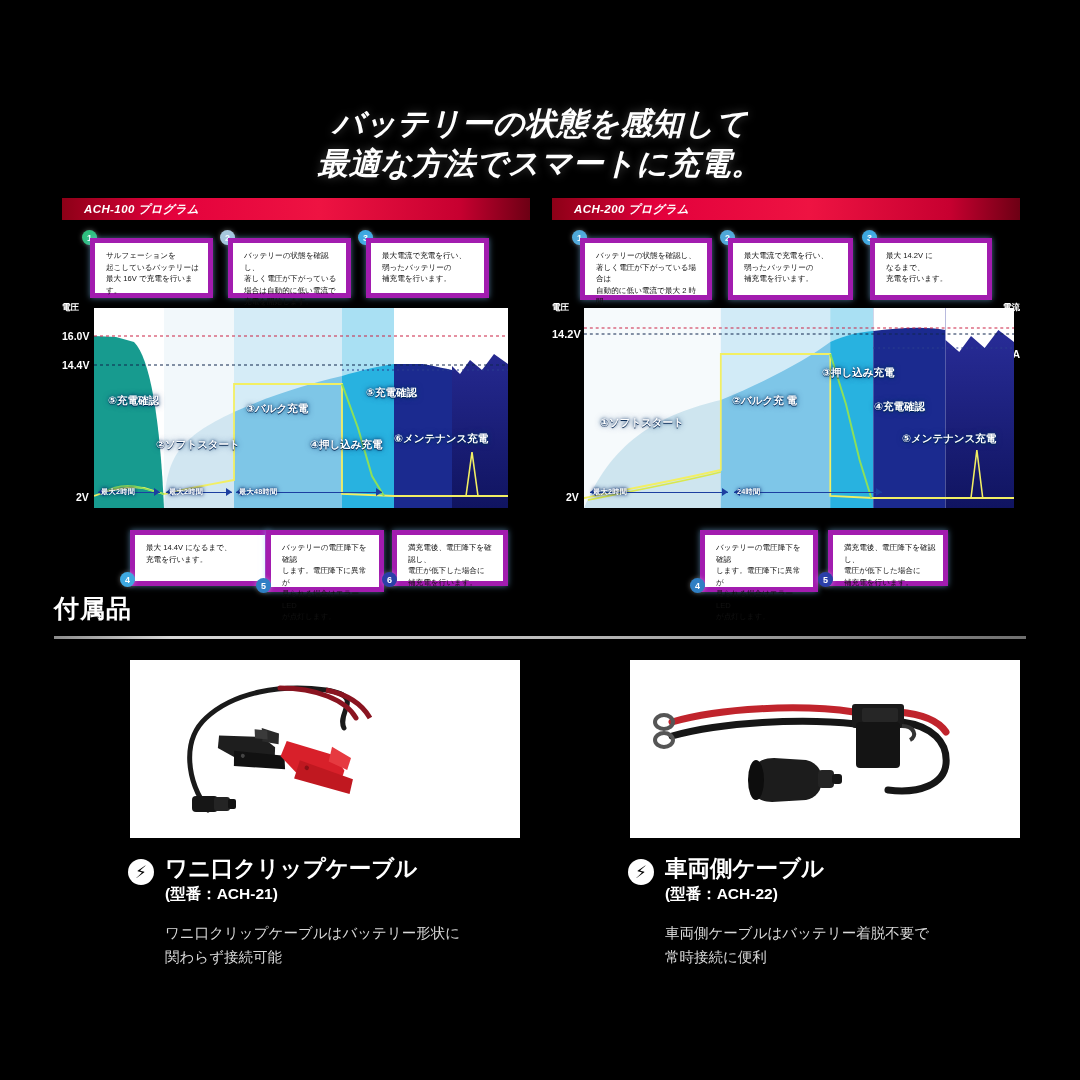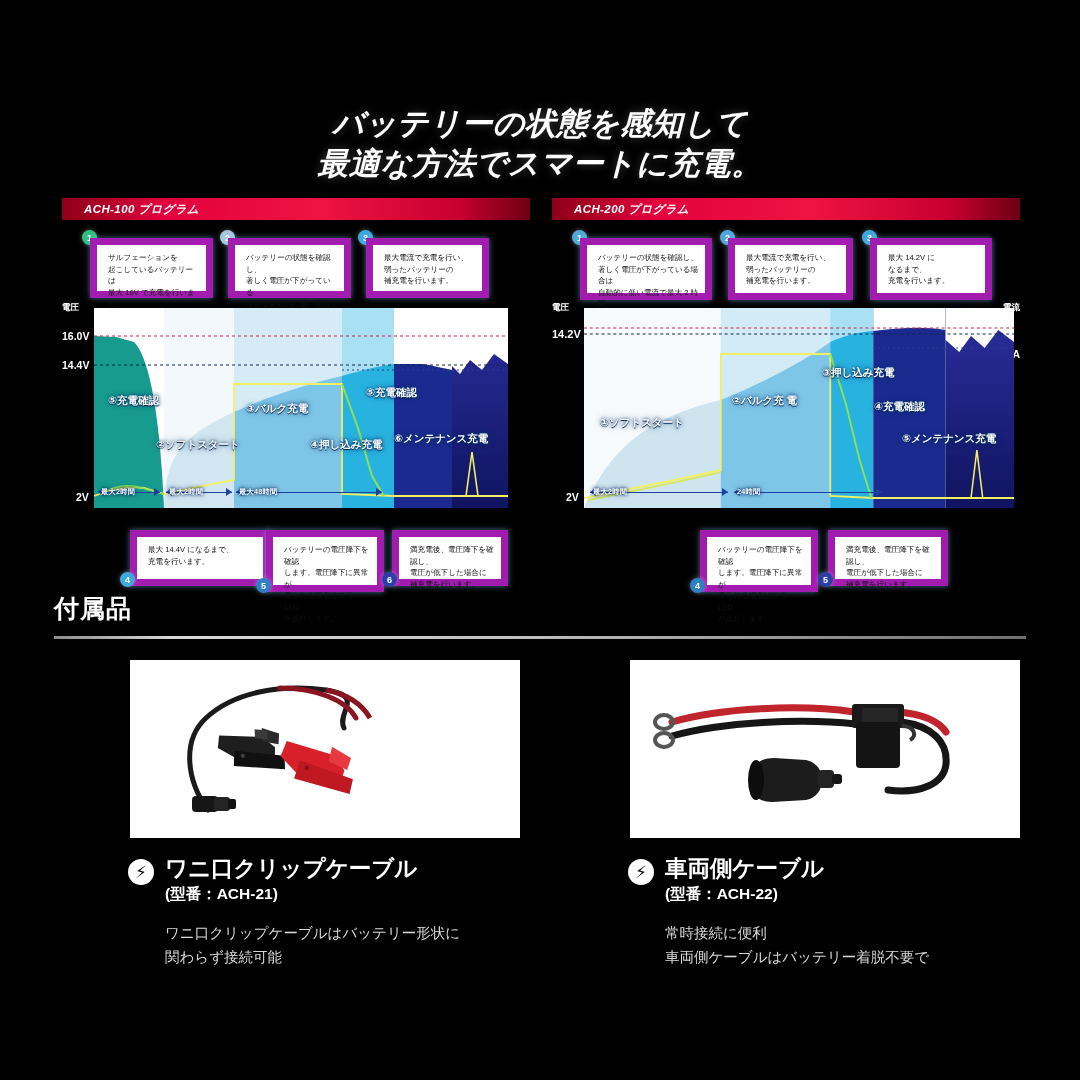--- a/index.html
+++ b/index.html
@@ -36,21 +36,21 @@
     color: #fff; font-size: 11.5px; font-weight: bold; font-style: italic;
     padding-left: 22px; letter-spacing: .4px;
   }
 
   
   .callouts-top { position: relative; height: 72px; width: 100%; margin-top: 10px; }
   .bubble {
     position: absolute; background: #fff; color: #111;
     font-size: 7.6px; line-height: 1.52; padding: 7px 6px 5px 11px;
     box-shadow: 0 0 6px rgba(130,200,255,.55);
-    border: 7px solid #a21caf;
+    border: 5px solid #a21caf;
   }
   .badge {
     position: absolute; width: 15px; height: 15px; border-radius: 50%;
     color: #fff; font-size: 9px; font-weight: bold;
     display: flex; align-items: center; justify-content: center;
     box-shadow: 0 0 5px rgba(255,255,255,.35);
   }
 
   
   .plotwrap { position: relative; width: 100%; height: 200px; margin-top: 6px; }
@@ -449,18 +449,18 @@
       </svg>
     </div>
     <div class="prod-head">
       <div class="bolt-badge">⚡</div>
       <div>
         <div class="prod-name">車両側ケーブル</div>
         <div class="prod-model">(型番：ACH-22)</div>
       </div>
     </div>
     <div class="prod-desc">
+      <div>車両側ケーブルはバッテリー着脱不要で</div>
       <div>常時接続に便利</div>
-      <div>車両側ケーブルはバッテリー着脱不要で</div>
     </div>
   </div>
 
 </div>
 
 </body></html>

